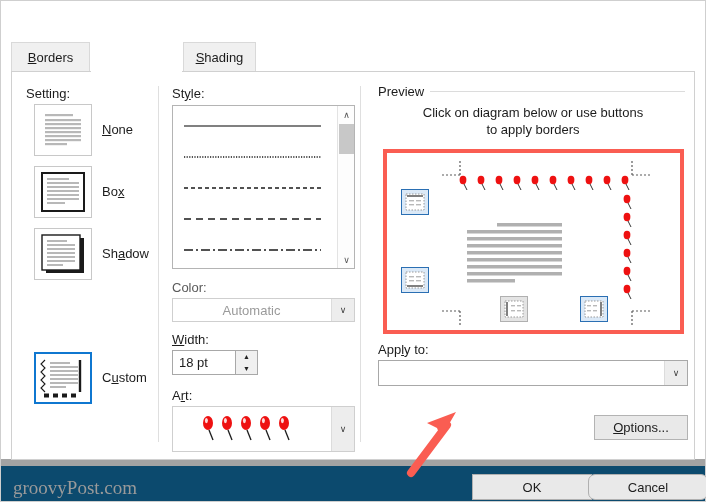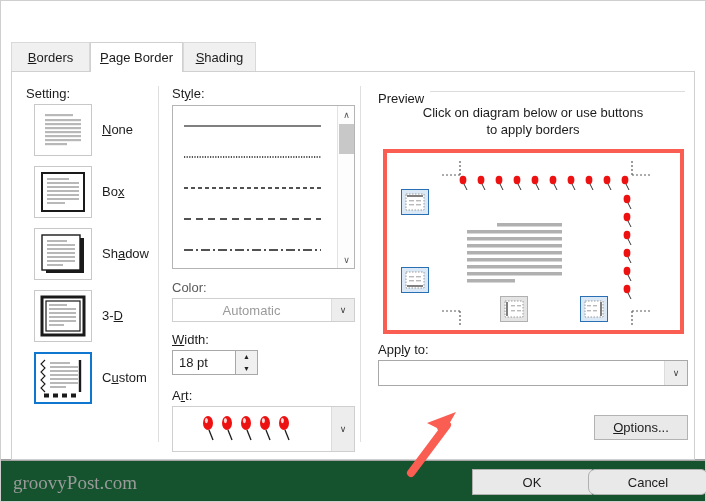--- a/index.html
+++ b/index.html
@@ -168,21 +168,21 @@
     border: 1px solid #cfcfcf; background: #ffffff;
   }
   #art-preview {
     position: absolute; left: 0; right: 24px; top: 0; bottom: 0;
     display: flex; align-items: center; justify-content: center;
   }
 
   
   #lbl-preview {
     position: absolute; left: 366px; top: 12px;
-    font-size: 13px; color: #1c1c1c; background: #fff; padding-right: 5px; z-index: 2; margin-top: 7px;
+    font-size: 13px; color: #1c1c1c; background: #fff; padding-right: 5px; z-index: 2;
   }
   #preview-rule {
     position: absolute; left: 418px; top: 19px; width: 255px; height: 1px;
     background: #dcdcdc;
   }
   #preview-hint {
     position: absolute; left: 366px; top: 32px; width: 310px;
     text-align: center; font-size: 13px; color: #1c1c1c; line-height: 17px;
   }
   #diagram-wrap {
@@ -222,21 +222,21 @@
 
   
   #pointer-arrow {
     position: absolute; left: 396px; top: 404px; width: 70px; height: 74px;
     z-index: 6; pointer-events: none;
   }
 
   
   #footer {
     position: absolute; left: 0; bottom: 0; width: 704px; height: 42px;
-    background: #14532d; border-top: 2px solid #a3a3a3;
+    background: #0c4a6e; border-top: 7px solid #a3a3a3;
   }
   #watermark {
     position: absolute; left: 12px; top: 11px;
     font-family: "Liberation Serif", serif;
     font-size: 19px; color: #9a9a9a;
   }
   .dlg-btn {
     position: absolute; top: 8px; width: 120px; height: 26px;
     background: #e9e9e9; border: 1px solid #b0b0b0;
     display: flex; align-items: center; justify-content: center;
@@ -247,23 +247,20 @@
 </style>
 </head>
 <body>
 
 <div id="root">
 
 
   <div id="tabstrip">
     <div class="tab" id="tab-borders">
       <span><span class="u">B</span>orders</span>
-    </div>
-    <div class="tab active" id="tab-pageborder">
-      <span><span class="u">P</span>age Border</span>
     </div>
     <div class="tab" id="tab-shading">
       <span><span class="u">S</span>hading</span>
     </div>
   </div>
 
   <div id="panel">
 
     <div class="vsep" id="sep1"></div>
     <div class="vsep" id="sep2"></div>
@@ -318,37 +315,20 @@
             <rect x="12" y="23" width="28" height="2"></rect>
             <rect x="12" y="27" width="28" height="2"></rect>
             <rect x="12" y="31" width="28" height="2"></rect>
             <rect x="12" y="35" width="16" height="2"></rect>
           </g>
         </svg>
       </div>
       <div class="setting-name">Sh<span class="u">a</span>dow</div>
     </div>
 
-    <div class="setting-row" style="top:218px;">
-      <div class="thumb">
-        <svg width="56" height="50" viewBox="0 0 56 50">
-          <rect x="7" y="6" width="42" height="38" fill="none" stroke="#1a1a1a" stroke-width="3"></rect>
-          <rect x="11" y="10" width="34" height="30" fill="none" stroke="#1a1a1a" stroke-width="1.2"></rect>
-          <g fill="#b8b8b8">
-            <rect x="14" y="13" width="18" height="2"></rect>
-            <rect x="14" y="17" width="27" height="2"></rect>
-            <rect x="14" y="21" width="27" height="2"></rect>
-            <rect x="14" y="25" width="27" height="2"></rect>
-            <rect x="14" y="29" width="27" height="2"></rect>
-            <rect x="14" y="33" width="15" height="2"></rect>
-          </g>
-        </svg>
-      </div>
-      <div class="setting-name">3-<span class="u">D</span></div>
-    </div>
 
     <div class="setting-row" style="top:280px;">
       <div class="thumb selected">
         <svg width="54" height="48" viewBox="0 0 54 48">
           <rect x="0" y="0" width="54" height="48" fill="#fff"></rect>
           <path d="M9 6 L5 10 L9 14 L5 18 L9 22 L5 26 L9 30 L5 34 L9 38" fill="none" stroke="#1a1a1a" stroke-width="1.1"></path>
           <line x1="44" y1="6" x2="44" y2="38" stroke="#1a1a1a" stroke-width="2.4"></line>
           <g fill="#1a1a1a">
             <rect x="8" y="39.5" width="5" height="4"></rect>
             <rect x="17" y="39.5" width="5" height="4"></rect>

